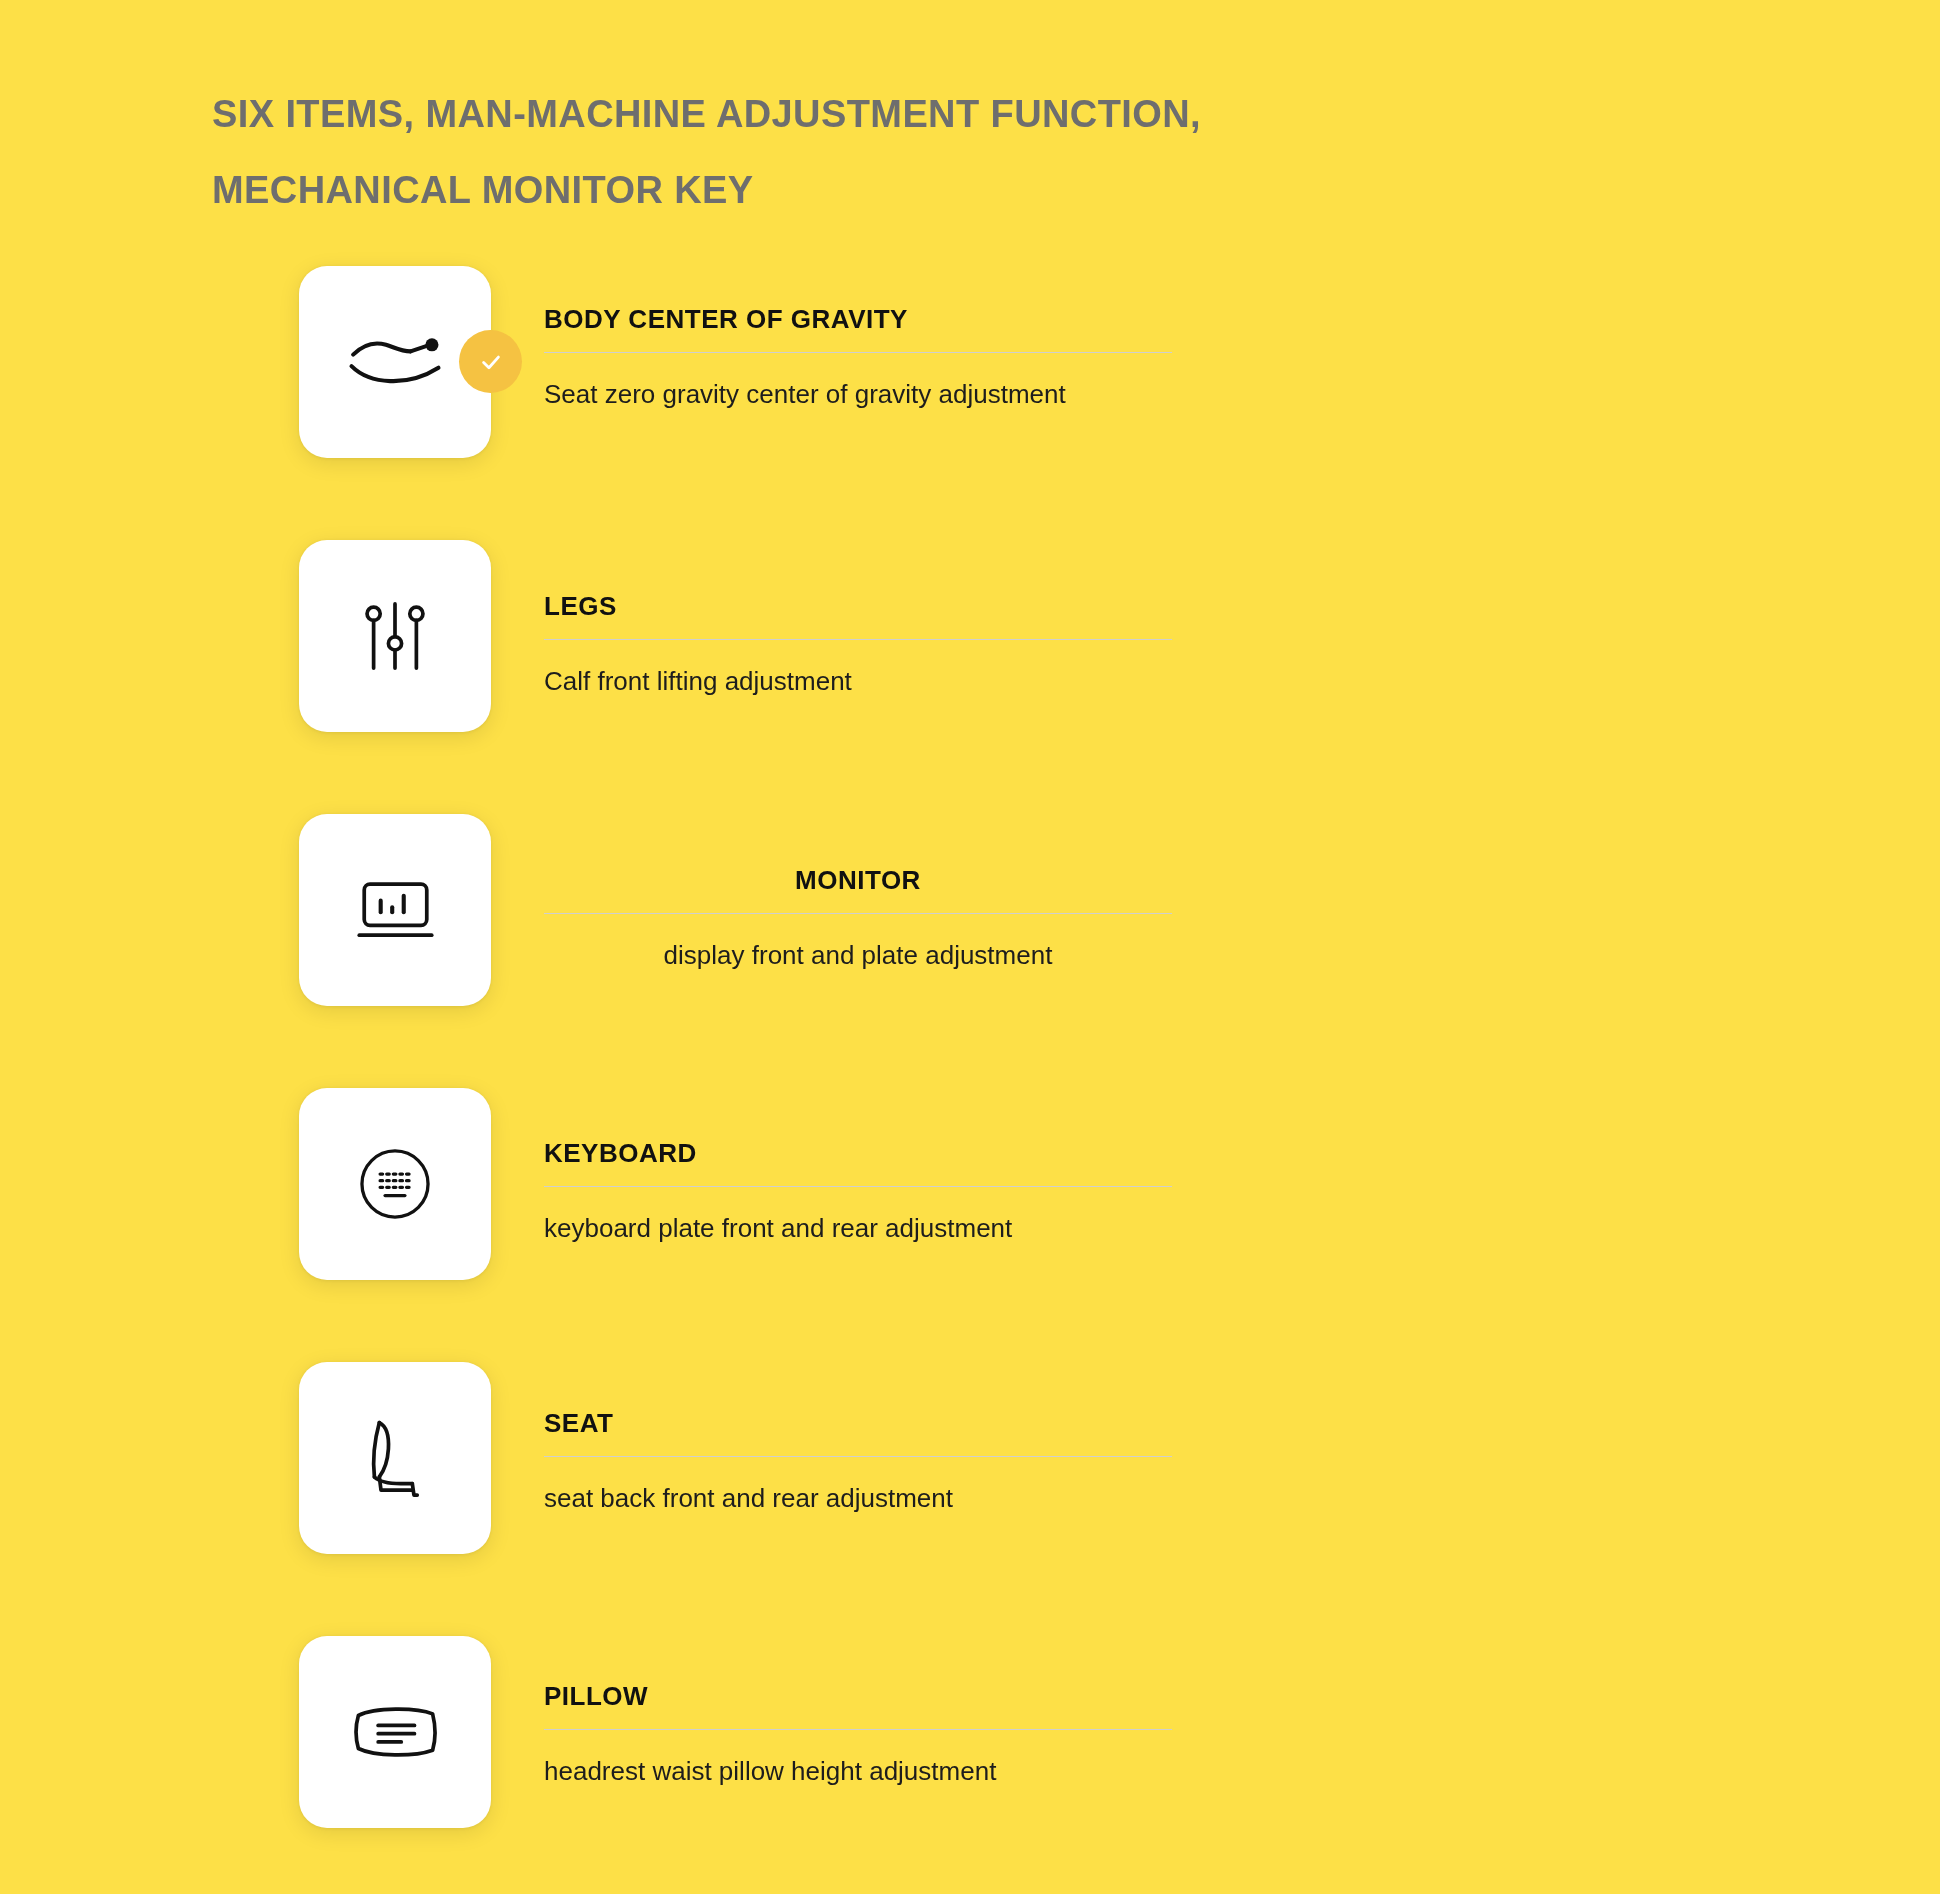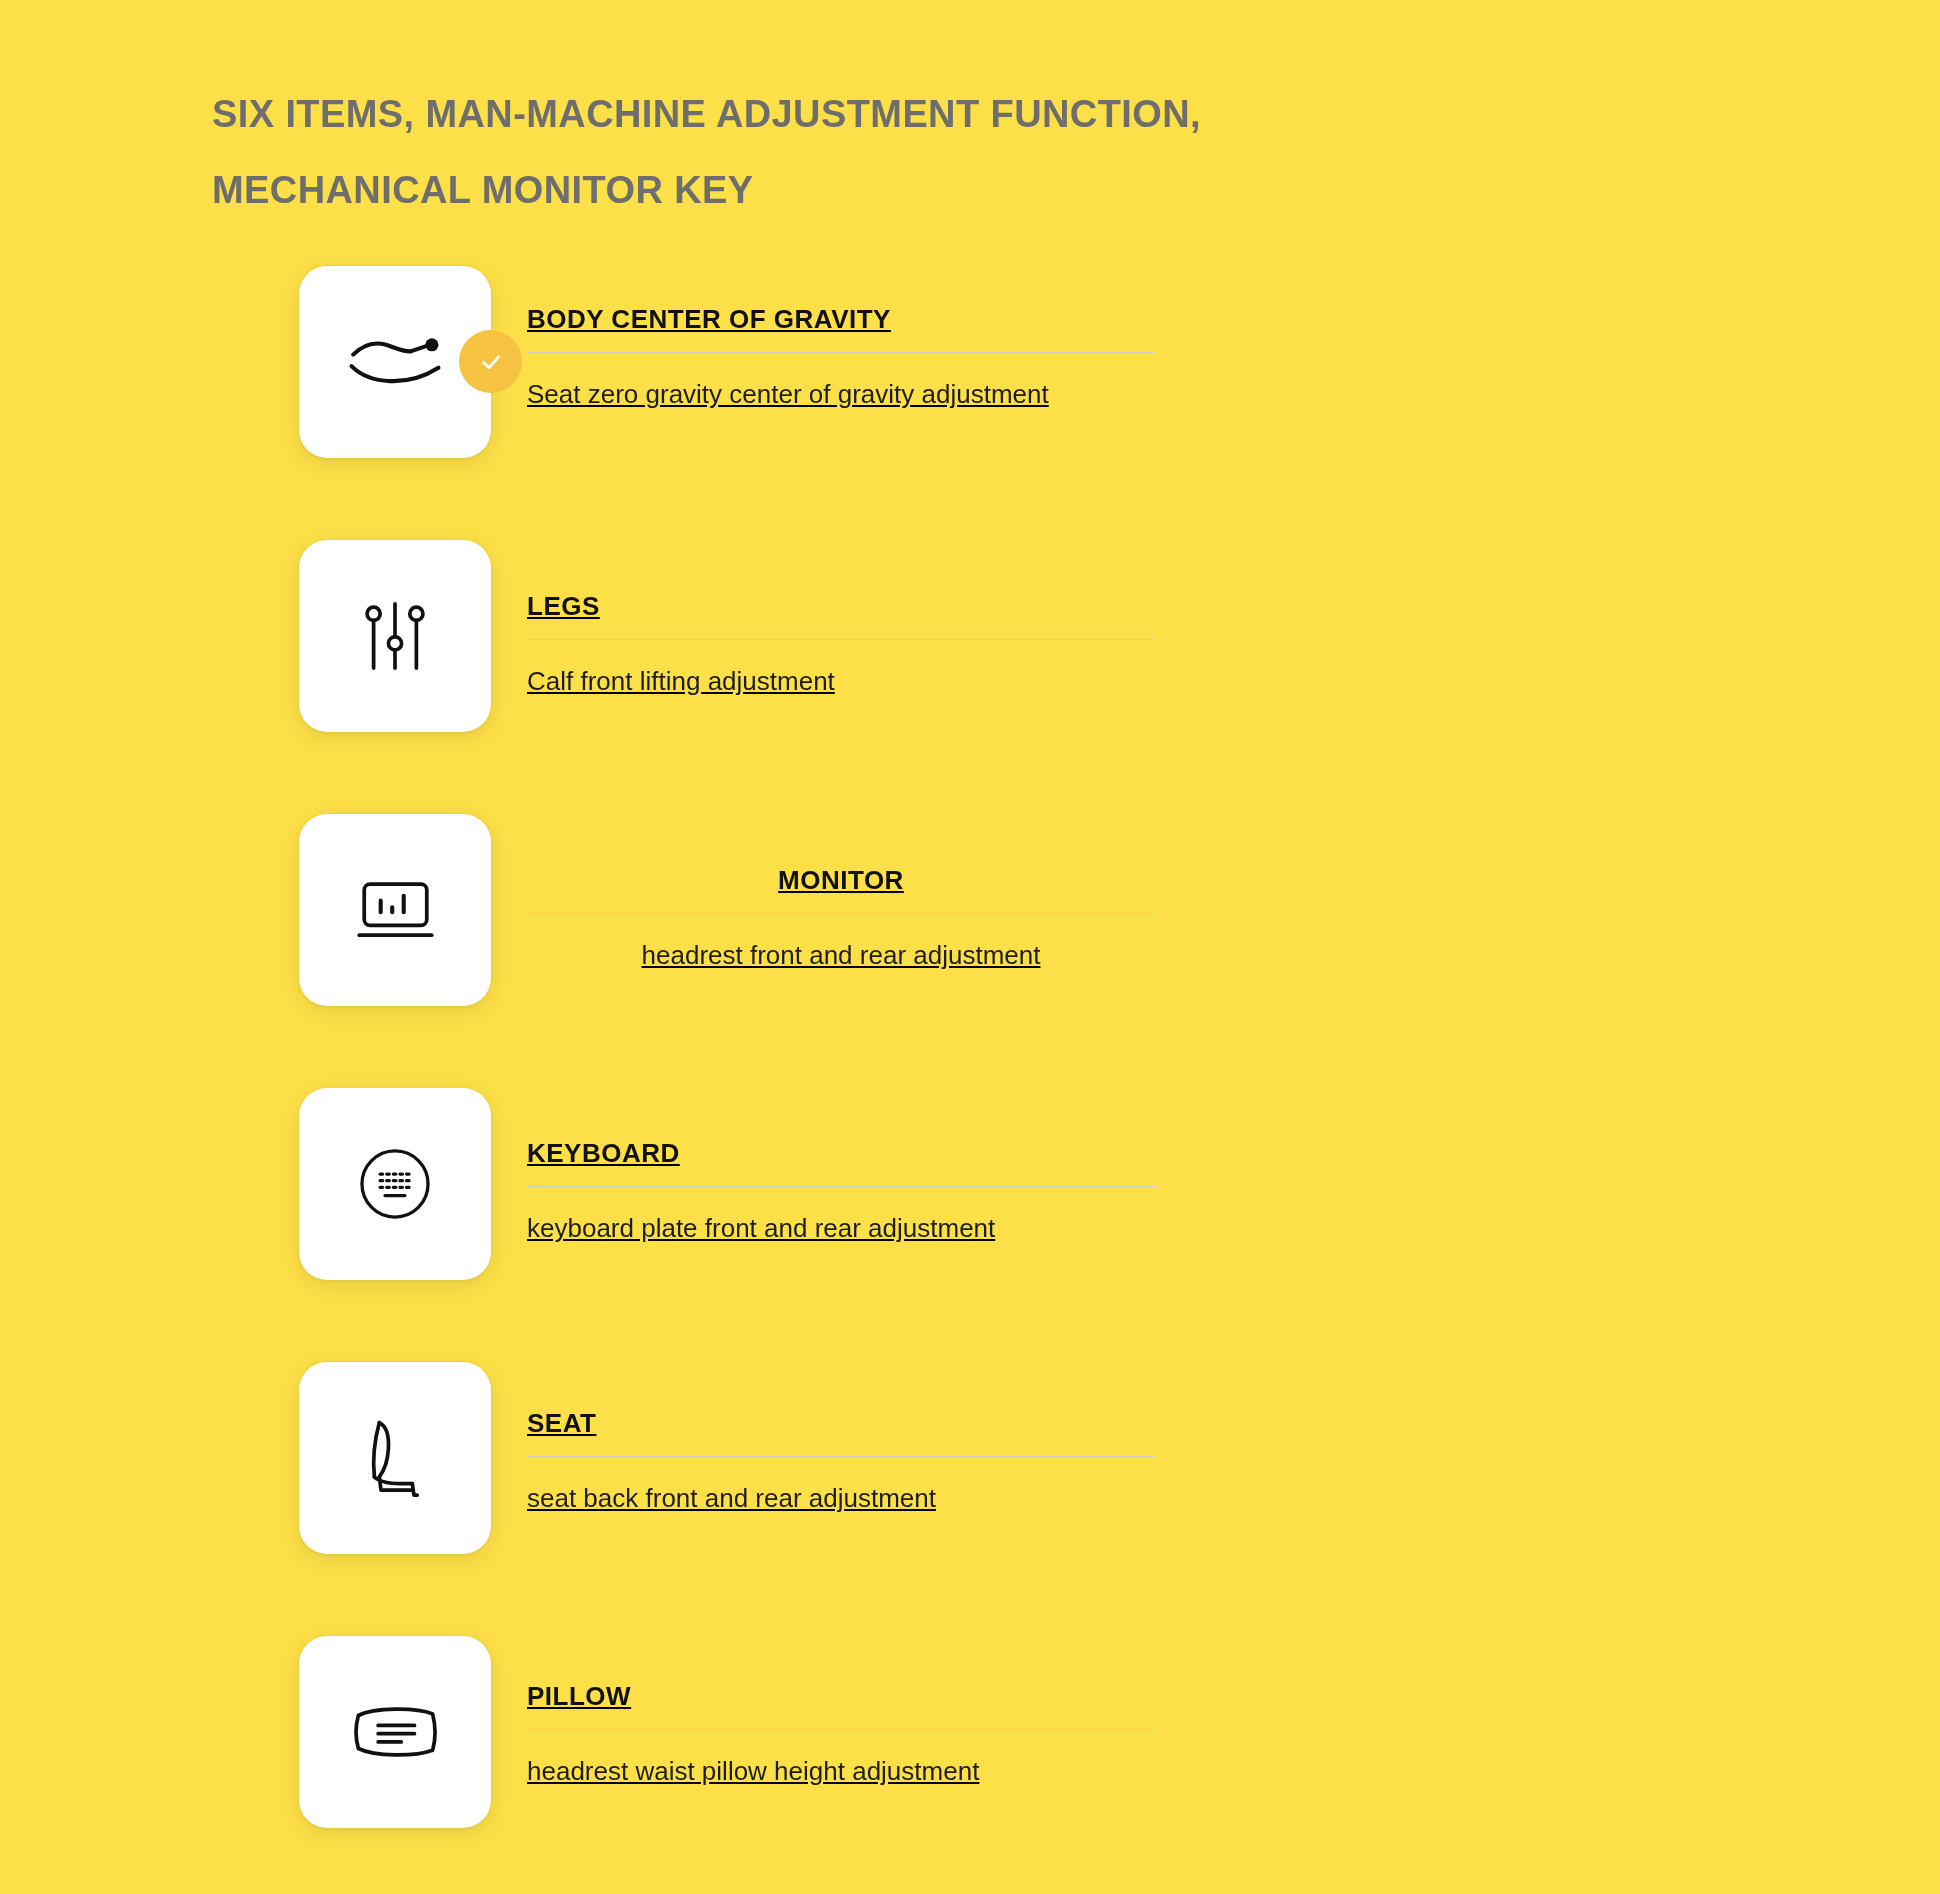--- a/index.html
+++ b/index.html
@@ -75,24 +75,23 @@
     height: 63px;
     border-radius: 50%;
     background: #f5c242;
     display: flex;
     align-items: center;
     justify-content: center;
   }
   .check-badge svg { display: block; }
 
   .text-col {
-    margin-left: 36px;
+    margin-left: 53px;
     width: 628px;
     padding-top: 46px;
-    text-decoration: underline;
   }
 
   .feature-title {
     font-size: 26px;
     font-weight: bold;
     letter-spacing: 0.5px;
     color: #111111;
     padding-bottom: 16.5px;
     white-space: nowrap;
   }
@@ -183,21 +182,21 @@
             <path d="M30 40 L30 26" stroke-width="5"></path>
             <path d="M44 40 L44 34" stroke-width="5"></path>
             <path d="M58 40 L58 20" stroke-width="5"></path>
             <path d="M4 68 L92 68"></path>
           </svg>
         </div>
       </div>
       <div class="text-col">
         <div class="feature-title">MONITOR</div>
         <div class="divider"></div>
-        <div class="feature-desc">headrest front and rear adjustment</div>
+        <div class="feature-desc">display front and plate adjustment</div>
       </div>
     </div>
 
     <div class="feature-row row-4">
       <div class="icon-wrap">
         <div class="icon-tile">
           <svg width="76" height="76" viewBox="0 0 92 92" fill="none" stroke="#111" stroke-width="4" stroke-linecap="round">
             <circle cx="46" cy="46" r="40"></circle>
             <path d="M28 34 H64 M28 42 H64 M28 50 H64" stroke-width="4" stroke-dasharray="3 5"></path>
             <path d="M34 60 H58"></path>

